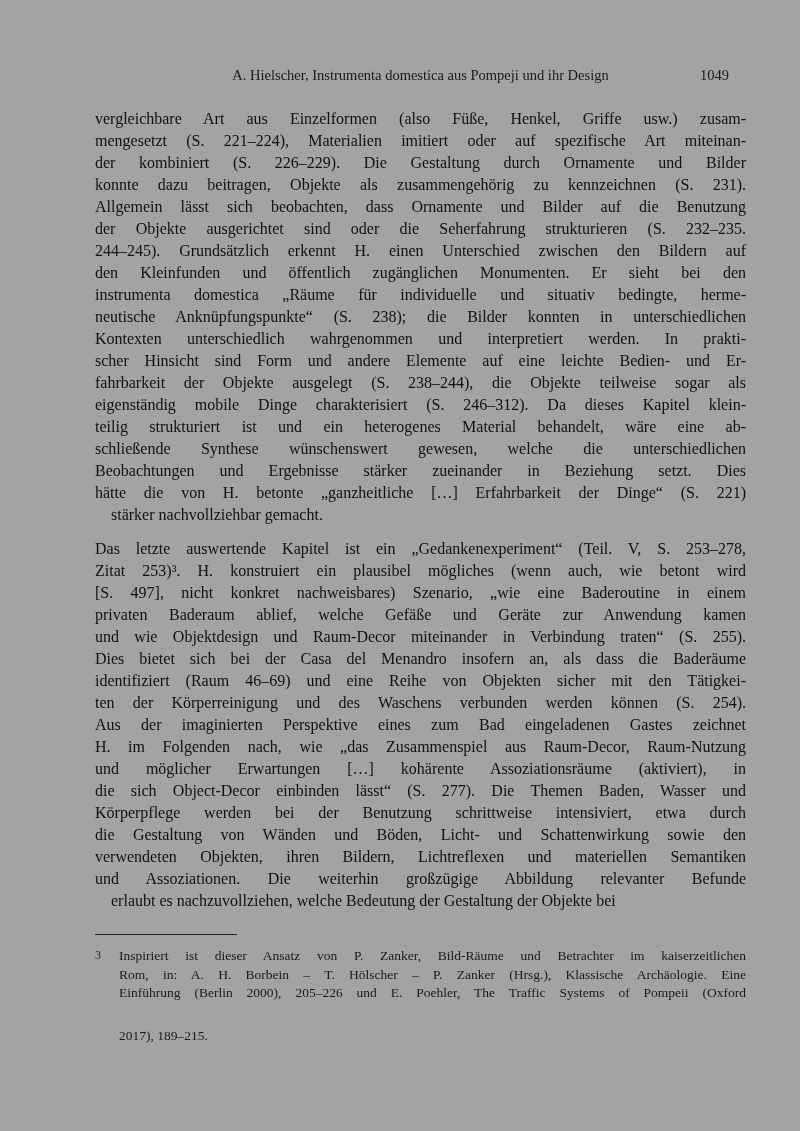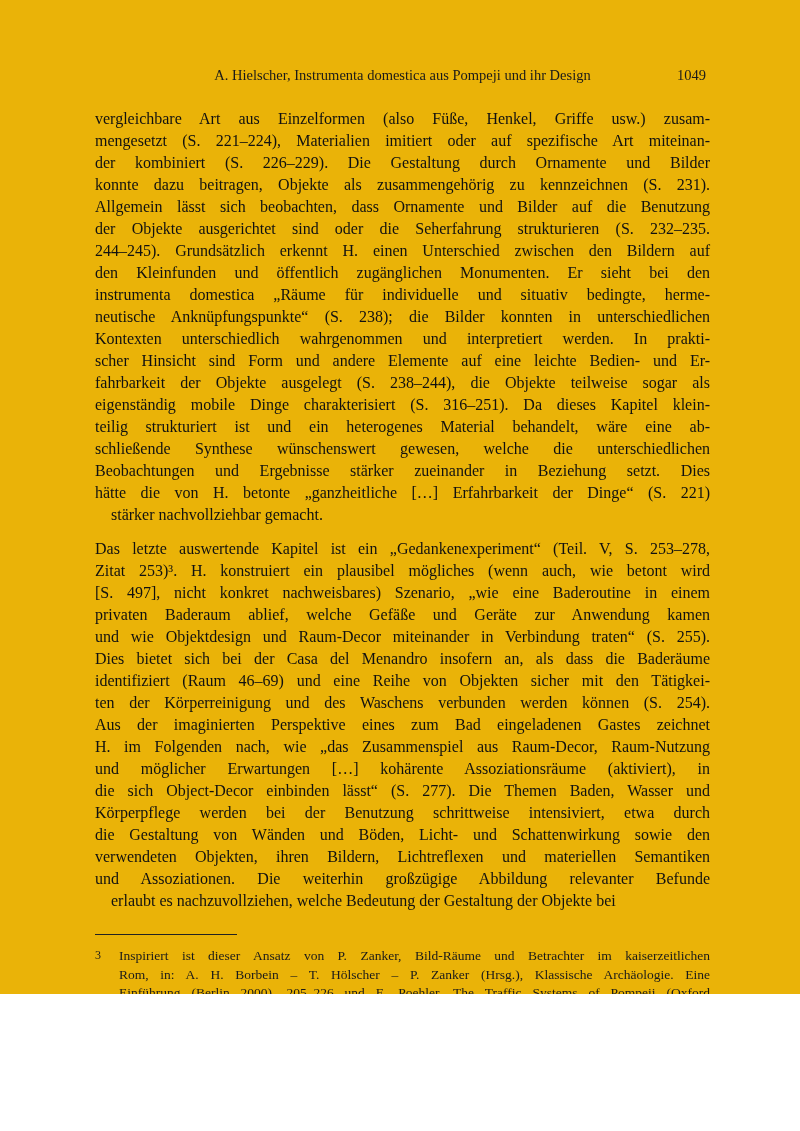--- a/index.html
+++ b/index.html
@@ -3,39 +3,39 @@
 <meta charset="utf-8">
 <style>
   html, body {
     margin: 0;
     padding: 0;
     background: #ffffff;
   }
   .page {
     position: relative;
     width: 800px;
-    height: 994px;
+    height: 1131px;
     box-sizing: border-box;
-    background: #eab308;
+    background: #a3a3a3;
     color: #111111;
     font-family: "Liberation Serif", "DejaVu Serif", serif;
-    padding: 66px 90px 0 95px;
+    padding: 66px 54px 0 95px;
     overflow: hidden;
   }
   .running-header {
     position: relative;
     font-size: 14.5px;
     line-height: 18px;
     text-align: center;
     margin-bottom: 24px;
     color: #1a1a1a;
   }
   .page-number {
     position: absolute;
-    right: 4px;
+    right: 17px;
     top: 0;
     font-family: Liberation Serif, serif;
   }
   .body-text {
     font-size: 16px;
     color: #111111;
   }
   .para .line {
     text-align: justify;
     text-align-last: justify;
@@ -99,21 +99,21 @@
         <div class="line">konnte dazu beitragen, Objekte als zusammengehörig zu kennzeichnen (S. 231).</div>
         <div class="line">Allgemein lässt sich beobachten, dass Ornamente und Bilder auf die Benutzung</div>
         <div class="line">der Objekte ausgerichtet sind oder die Seherfahrung strukturieren (S. 232–235.</div>
         <div class="line">244–245). Grundsätzlich erkennt H. einen Unterschied zwischen den Bildern auf</div>
         <div class="line">den Kleinfunden und öffentlich zugänglichen Monumenten. Er sieht bei den</div>
         <div class="line">instrumenta domestica „Räume für individuelle und situativ bedingte, herme-</div>
         <div class="line">neutische Anknüpfungspunkte“ (S. 238); die Bilder konnten in unterschiedlichen</div>
         <div class="line">Kontexten unterschiedlich wahrgenommen und interpretiert werden. In prakti-</div>
         <div class="line">scher Hinsicht sind Form und andere Elemente auf eine leichte Bedien- und Er-</div>
         <div class="line">fahrbarkeit der Objekte ausgelegt (S. 238–244), die Objekte teilweise sogar als</div>
-        <div class="line">eigenständig mobile Dinge charakterisiert (S. 316–251). Da dieses Kapitel klein-</div>
+        <div class="line">eigenständig mobile Dinge charakterisiert (S. 246–312). Da dieses Kapitel klein-</div>
         <div class="line">teilig strukturiert ist und ein heterogenes Material behandelt, wäre eine ab-</div>
         <div class="line">schließende Synthese wünschenswert gewesen, welche die unterschiedlichen</div>
         <div class="line">Beobachtungen und Ergebnisse stärker zueinander in Beziehung setzt. Dies</div>
         <div class="line">hätte die von H. betonte „ganzheitliche […] Erfahrbarkeit der Dinge“ (S. 221)</div>
         <div class="line last">stärker nachvollziehbar gemacht.</div>
       </div>
     <div class="para">
         <div class="line">Das letzte auswertende Kapitel ist ein „Gedankenexperiment“ (Teil. V, S. 253–278,</div>
         <div class="line">Zitat 253)³. H. konstruiert ein plausibel mögliches (wenn auch, wie betont wird</div>
         <div class="line">[S. 497], nicht konkret nachweisbares) Szenario, „wie eine Baderoutine in einem</div>

